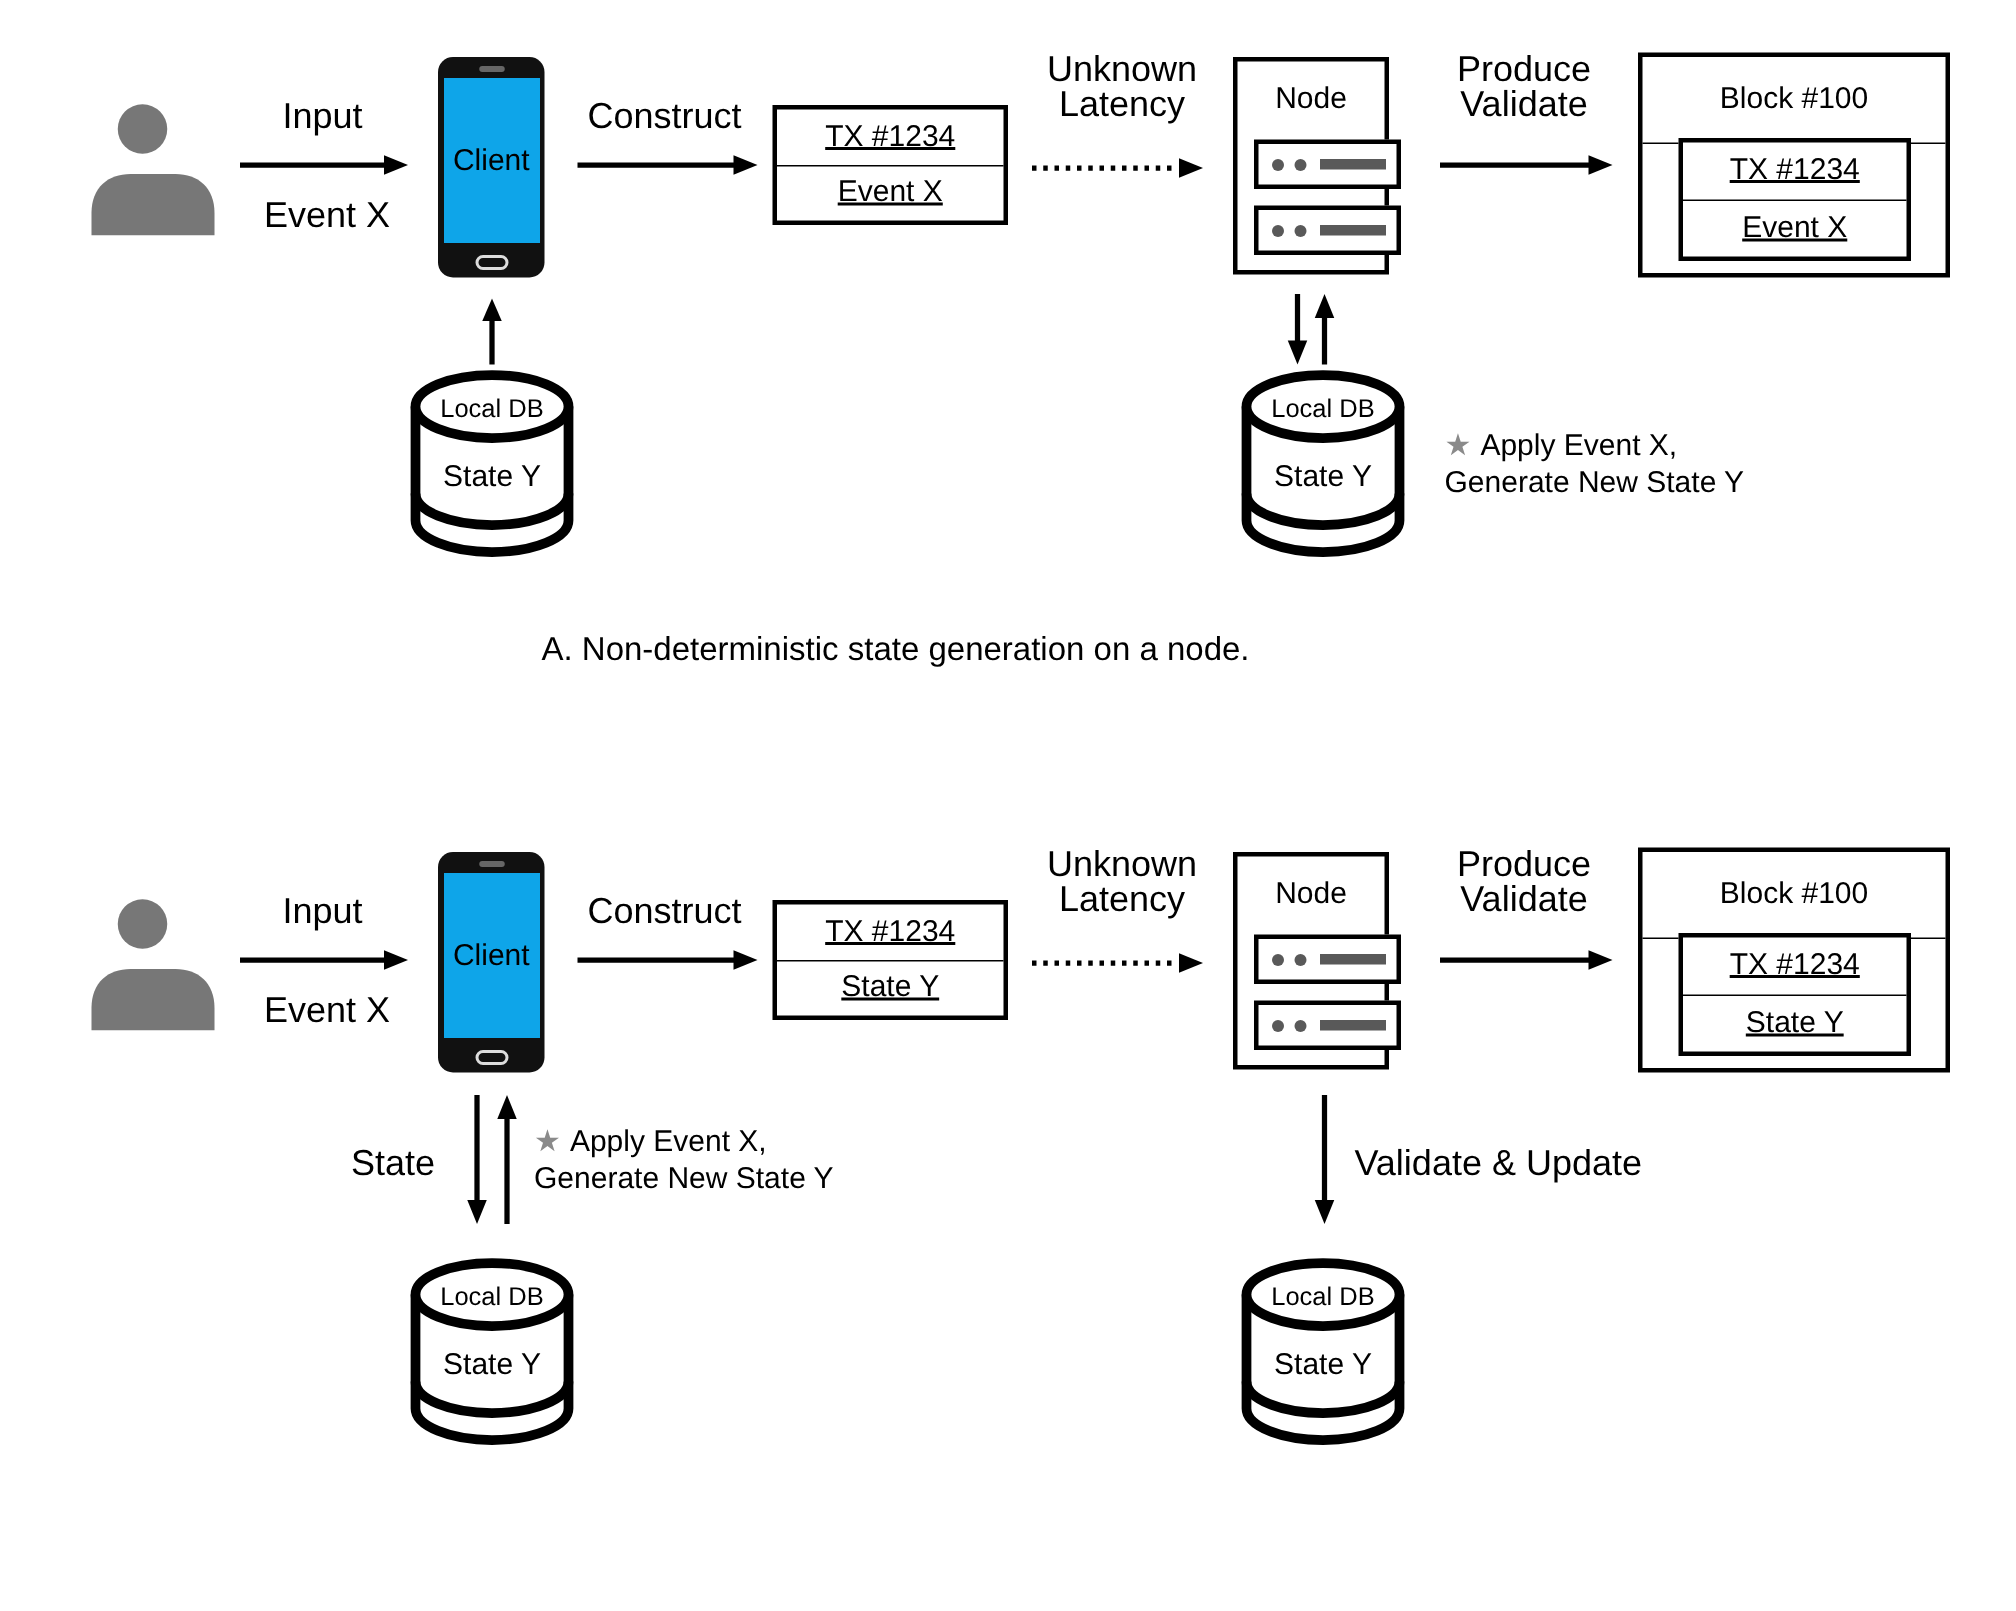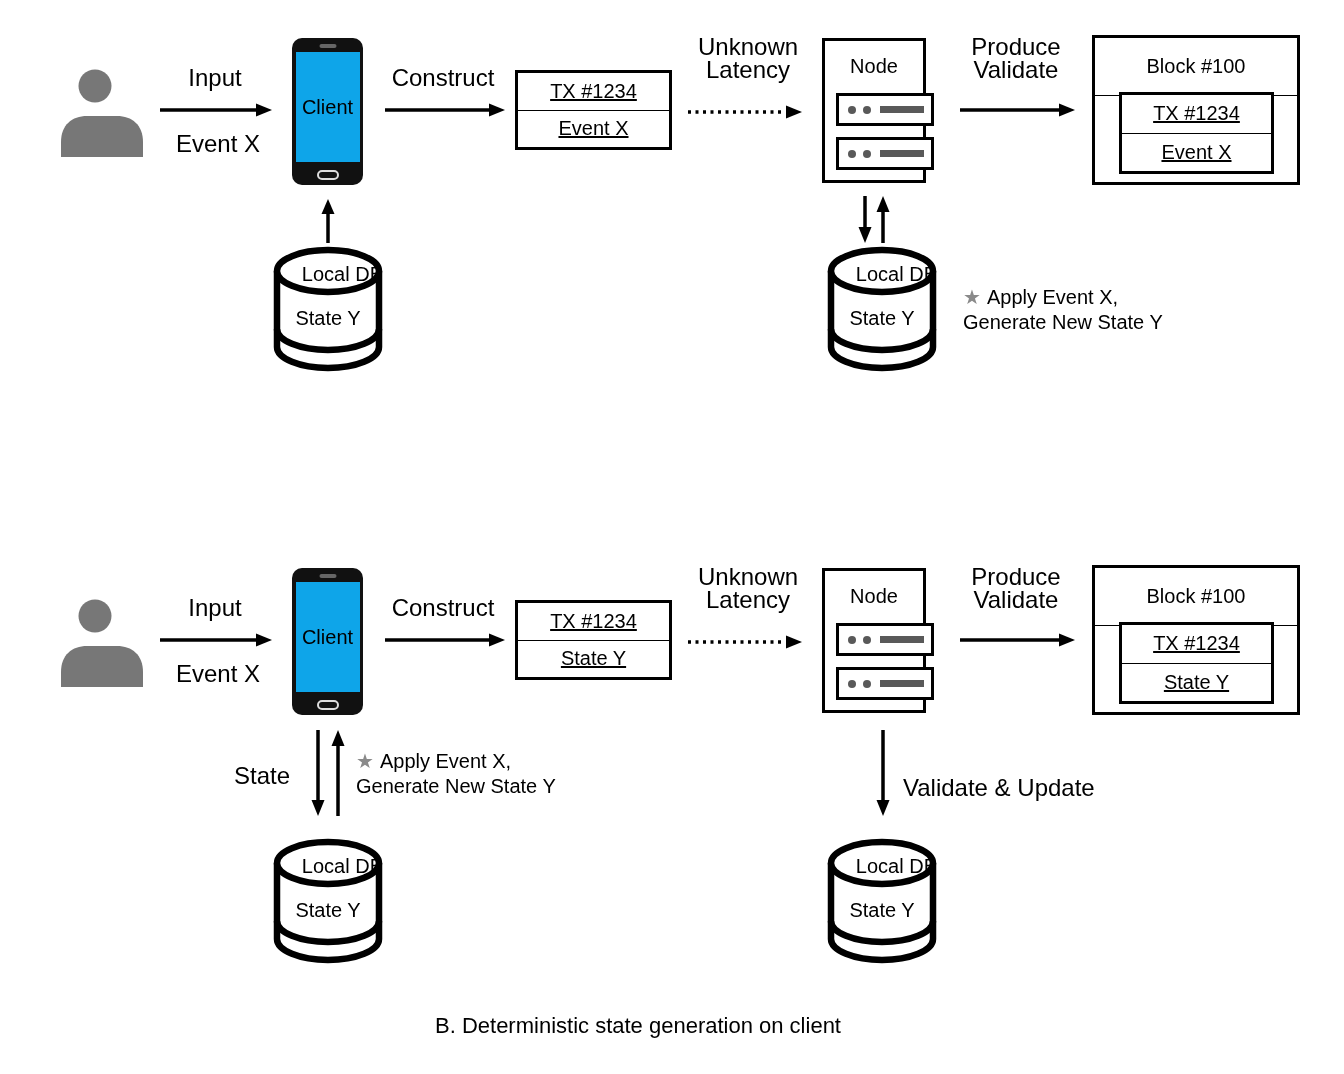--- a/index.html
+++ b/index.html
@@ -35,21 +35,21 @@
   .phone-screen { position:absolute; left:3.5px; right:3.5px; top:14px; bottom:23px; background:#0ea5e9;
                   display:flex; align-items:center; justify-content:center; font-size:20px; }
   .phone-speaker { position:absolute; top:6px; left:50%; transform:translateX(-50%);
                    width:17px; height:4px; background:#666; border-radius:2px; }
   .phone-home { position:absolute; bottom:5px; left:50%; transform:translateX(-50%);
                 width:22px; height:10px; background:#111; border:2px solid #ddd; border-radius:5px; box-sizing:border-box; }
 
   
   .db { position:absolute; width:110px; height:128px; }
   .db svg { position:absolute; left:0; top:0; overflow:visible; }
-  .db-title { position:absolute; top:17px; left:0; width:100%; text-align:right; font-size:20px; }
+  .db-title { position:absolute; top:17px; left:0; width:100%; text-align:center; font-size:17px; }
   .db-value { position:absolute; top:61px; left:0; width:100%; text-align:center; font-size:20px; }
 
   
   .annot { position:absolute; font-size:20px; line-height:25px; text-align:left; white-space:nowrap; }
   .star { color:#8a8a8a; margin-right:6px; }
 
   svg.arrow { position:absolute; overflow:visible; }
 </style>
 </head>
 <body>
@@ -159,20 +159,21 @@
       <div class="db-value">State Y</div>
     </div>
 
     <div class="annot" style="left:963px; top:285px;">
       <div>
         <span class="star">★</span><span>Apply Event X,</span>
       </div>
       <div>Generate New State Y</div>
     </div>
 
+    <div class="caption" style="left:0; top:420px; width:1194px;">A. Non-deterministic state generation on a node.</div>
   </div>
 
   <div class="diagram" style="top:530px; height:544px;">
 
     <svg class="abs" style="left:60px; top:69px;" width="84" height="88" viewBox="0 0 84 88">
       <circle cx="35" cy="17" r="16.5" fill="#777777"></circle>
       <path d="M1,88 L1,73 C1,56 12,47 27,47 L57,47 C72,47 83,56 83,73 L83,88 Z" fill="#777777"></path>
     </svg>
 
     <div class="lbl" style="left:165px; top:66px; width:100px;">Input</div>
@@ -261,27 +262,26 @@
         <ellipse cx="55" cy="25" rx="51" ry="21" fill="#fff" stroke="#000" stroke-width="6.5"></ellipse>
       </svg>
       <div class="db-title">Local DB</div>
       <div class="db-value">State Y</div>
     </div>
 
     <svg class="arrow" style="left:876px; top:200px;" width="14" height="86">
       <line x1="7" y1="0" x2="7" y2="72" stroke="#000" stroke-width="3.5"></line>
       <polygon points="0.5,70 7,86 13.5,70" fill="#000"></polygon>
     </svg>
-    <div class="lbl" style="left:903px; top:246px; width:180px; text-align:left;">Validate &amp; Update</div>
+    <div class="lbl" style="left:903px; top:234px; width:180px; text-align:left;">Validate &amp; Update</div>
     <div class="db" style="left:827px; top:308px;">
       <svg width="110" height="128" viewBox="0 0 110 128">
         <path d="M4,25 L4,101 A51,21 0 0,0 106,101 L106,25" fill="#fff" stroke="#000" stroke-width="6.5"></path>
         <path d="M4,83 A51,21 0 0,0 106,83" fill="none" stroke="#000" stroke-width="6.5"></path>
         <ellipse cx="55" cy="25" rx="51" ry="21" fill="#fff" stroke="#000" stroke-width="6.5"></ellipse>
       </svg>
       <div class="db-title">Local DB</div>
       <div class="db-value">State Y</div>
     </div>
 
-    <div class="caption" style="left:0; top:483px; width:1276px;">B. Deterministic state generation on client</div>
   </div>
 
 </div>
 
 </body></html>

